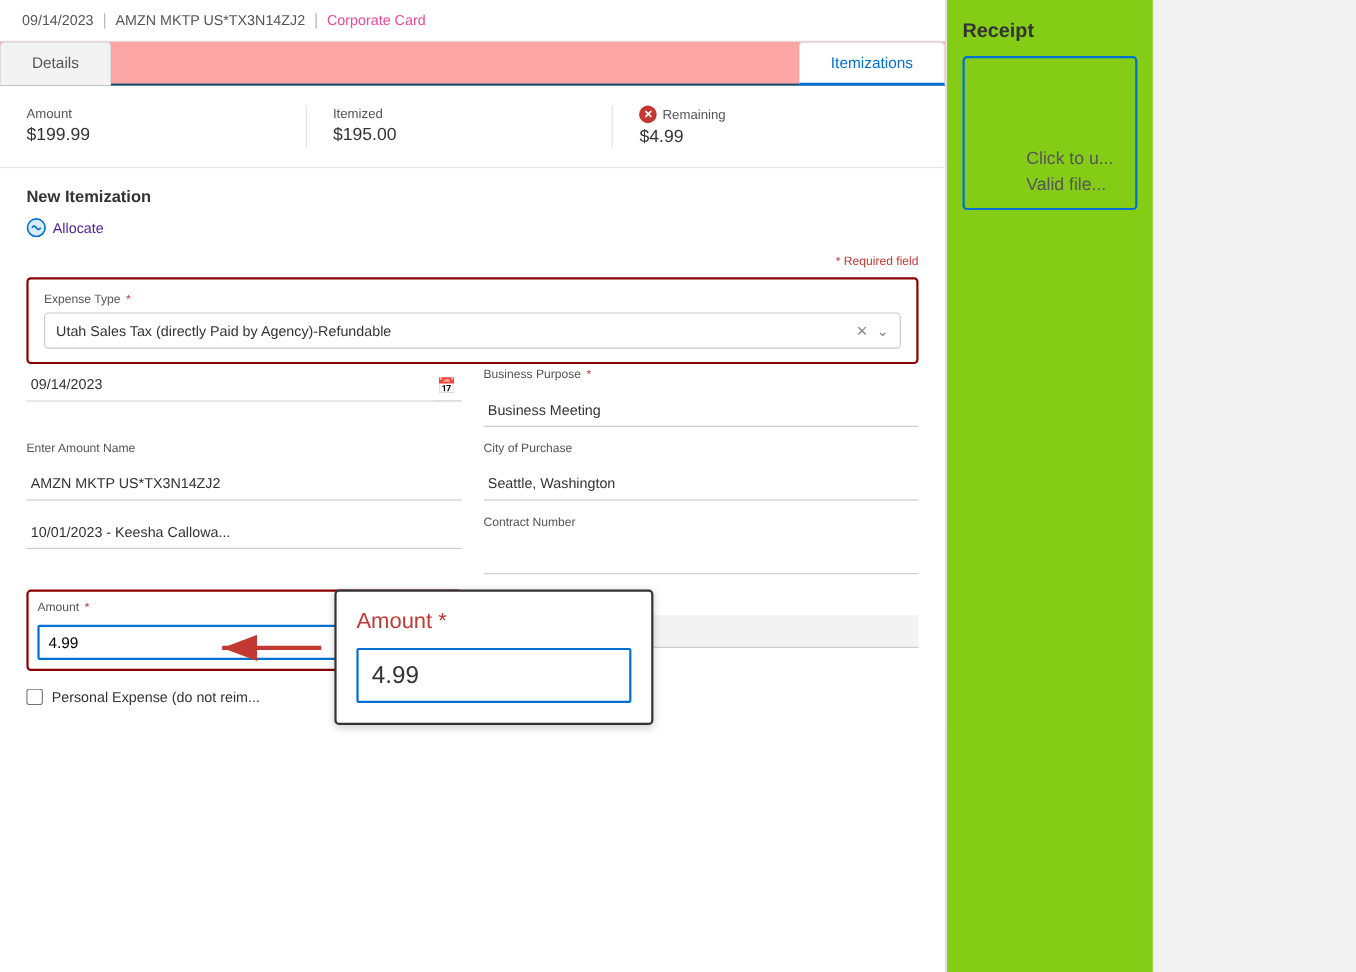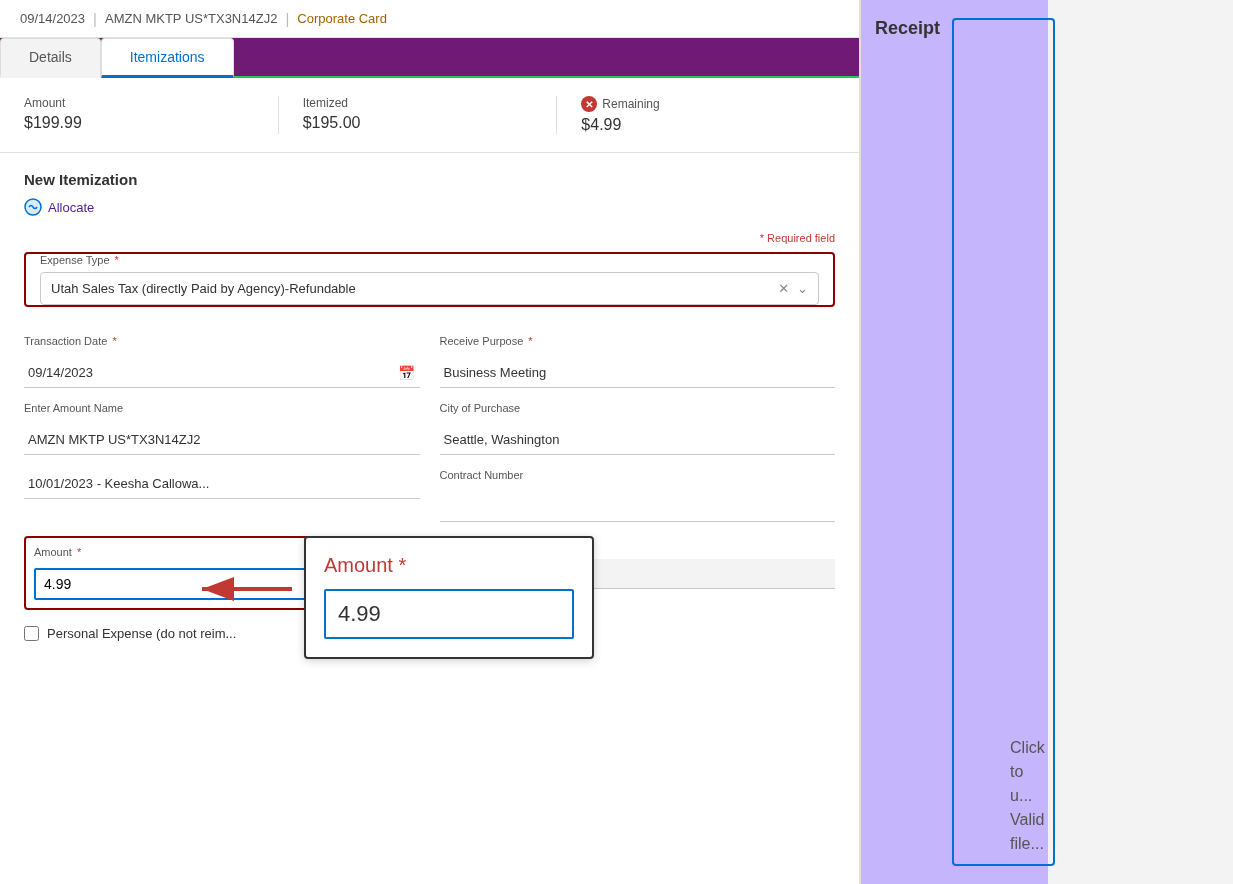--- a/index.html
+++ b/index.html
@@ -30,29 +30,30 @@
       background: #fff;
       gap: 8px;
       font-size: 13px;
       color: #555;
     }
     .breadcrumb-separator {
       color: #bbb;
       font-size: 15px;
     }
     .breadcrumb-link {
-      color: #a16207;
+      color: #ec4899;
       cursor: pointer;
       text-decoration: none;
     }
     
     .tabs-bar {
       display: flex;
-      border-bottom: 2px solid #22c55e;
-      background: #701a75;
+      border-bottom: 2px solid #0c4a6e;
+      background: #fca5a5;
+      justify-content: space-between;
     }
     .tab {
       padding: 10px 28px;
       cursor: pointer;
       font-size: 14px;
       color: #555;
       border-bottom: 3px solid transparent;
       margin-bottom: -2px;
       background: #f3f3f3;
       border-top: 1px solid #ddd;
@@ -144,22 +145,22 @@
     .required-note {
       text-align: right;
       font-size: 11px;
       color: #c23934;
       margin-bottom: 8px;
     }
     
     .expense-type-section {
       border: 2px solid #8b0000;
       border-radius: 4px;
-      padding: 0 14px;
-      margin-bottom: 28px;
+      padding: 12px 14px;
+      margin-bottom: 4px;
       background: #fff;
     }
     .field-label {
       font-size: 11px;
       color: #555;
       margin-bottom: 6px;
     }
     .field-label .required-star {
       color: #c23934;
       margin-left: 2px;
@@ -305,25 +306,25 @@
       font-size: 13px;
       color: #333;
     }
     .checkbox-row input[type="checkbox"] {
       width: 15px;
       height: 15px;
     }
     
     .receipt-panel {
       width: 188px;
-      background: #c4b5fd;
+      background: #84cc16;
       padding: 18px 14px;
       border-left: 1px solid #e0e0e0;
       display: flex;
-      flex-direction: row;
+      flex-direction: column;
       gap: 12px;
     }
     .receipt-title {
       font-size: 18px;
       font-weight: bold;
       color: #333;
     }
     .receipt-box {
       border: 2px solid #0070d2;
       border-radius: 4px;
@@ -402,32 +403,29 @@
           <span class="select-icons">
             <span>✕</span>
             <span>⌄</span>
           </span>
         </div>
       </div>
 
       <div class="form-grid">
 
         <div class="form-field">
-          <div class="field-label">
-            <span>Transaction Date</span><span class="required-star"> *</span>
-          </div>
           <div class="input-with-icon">
             <input type="text" class="input-field" value="09/14/2023" style="">
             <span class="calendar-icon">📅</span>
           </div>
         </div>
 
         <div class="form-field">
           <div class="field-label">
-            <span>Receive Purpose</span><span class="required-star"> *</span>
+            <span>Business Purpose</span><span class="required-star"> *</span>
           </div>
           <input type="text" class="input-field" value="Business Meeting" style="">
         </div>
 
         <div class="form-field">
           <div class="field-label">Enter Amount Name</div>
           <input type="text" class="input-field" value="AMZN MKTP US*TX3N14ZJ2" style="">
         </div>
 
         <div class="form-field">

